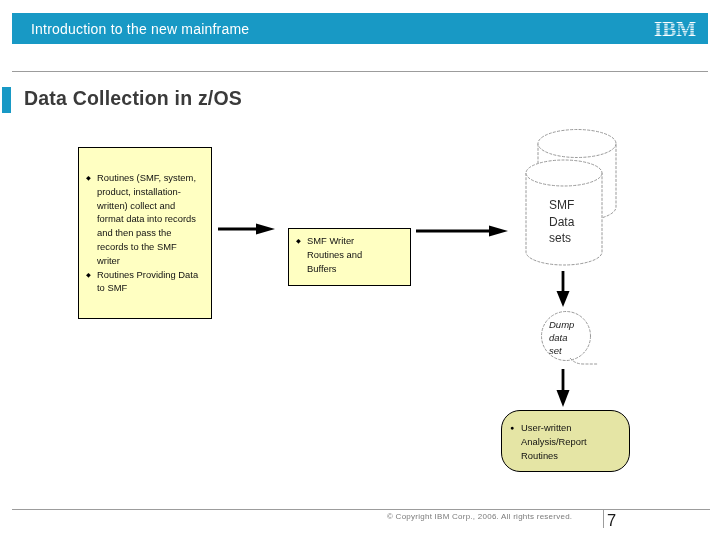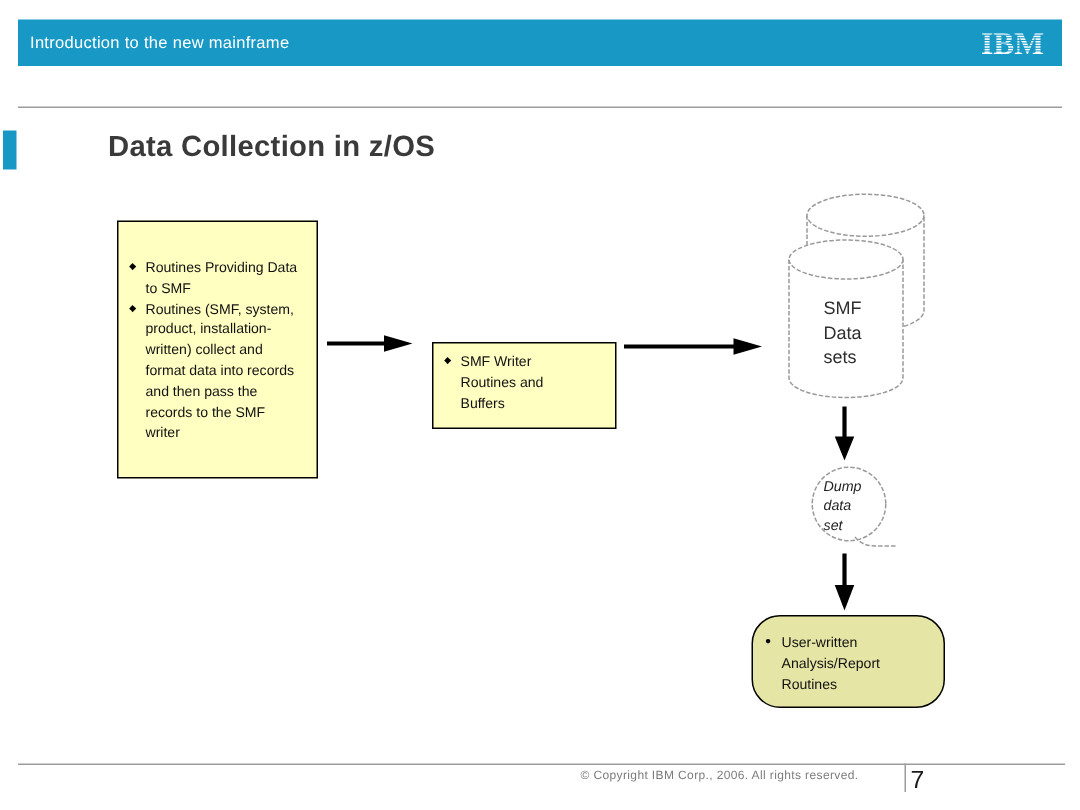--- a/index.html
+++ b/index.html
@@ -1,27 +1,27 @@
 <!DOCTYPE html>
 <html style="--accent: #1899C5; --box-fill: #FFFFC2; --box3-fill: #E5E5A5;"><head>
 <meta charset="utf-8">
 <style>
   * { box-sizing: border-box; margin: 0; padding: 0; }
   body { margin: 0; background: #ffffff; font-family: "Liberation Sans", "DejaVu Sans", sans-serif; }
   .slide { position: relative; width: 720px; height: 540px; background: #ffffff; overflow: hidden; }
 
   .header-bar { position: absolute; left: 12px; top: 13px; width: 696px; height: 31px;
                 background: var(--accent, #1899C5); display: flex; align-items: center; }
-  .header-title { color: #ffffff; font-size: 11px; padding-left: 8px; letter-spacing: .2px; }
+  .header-title { color: #ffffff; font-size: 14px; padding-left: 19px; letter-spacing: .2px; }
   .ibm-logo { position: absolute; right: 9px; top: 3px; }
 
   .header-rule { position: absolute; left: 12px; top: 71px; width: 696px; height: 1px; background: #9c9c9c; }
   .title-accent { position: absolute; left: 2px; top: 87px; width: 9px; height: 26px; background: var(--accent, #1899C5); }
   .slide-title { position: absolute; left: 24px; top: 87px; font-size: 19.5px; font-weight: bold;
-                 color: #3a3a3a; letter-spacing: .2px; margin-left: 48px; }
+                 color: #3a3a3a; letter-spacing: .2px; }
 
   .diagram-svg { position: absolute; left: 0; top: 0; width: 720px; height: 540px; }
 
   .box { position: absolute; background: var(--box-fill, #FFFFC2); border: 1.5px solid #000;
          font-size: 9.4px; line-height: 13.8px; color: #111; }
   .box1 { left: 78px;  top: 147px; width: 134px; height: 172px; padding: 23px 12px 0 7px; }
   .box2 { left: 288px; top: 199px; width: 123px; height: 58px;  padding: 5px 30px 0 7px; margin-top: 29px; }
   .box3 { left: 501px; top: 410px; width: 129px; height: 62px;  padding: 10px 22px 0 8px;
           background: var(--box3-fill, #E5E5A5); border-radius: 19px; }
 
@@ -99,25 +99,25 @@
 
     <g stroke="#000" fill="#000">
       <line x1="563" y1="369" x2="563" y2="391" stroke-width="2.8"></line>
       <polygon points="556.5,390 569.5,390 563,407" stroke="none"></polygon>
     </g>
   </svg>
 
   <div class="box box1">
     <div class="bullet-item">
       <span class="bullet-marker">◆</span>
-      <span class="bullet-text">Routines Providing Data  to SMF</span>
+      <span class="bullet-text">Routines (SMF, system, product, installation-written) collect and format data into records and then pass the records to the SMF writer</span>
     </div>
     <div class="bullet-item">
       <span class="bullet-marker">◆</span>
-      <span class="bullet-text">Routines (SMF, system, product, installation-written) collect and format data into records and then pass the records to the SMF writer</span>
+      <span class="bullet-text">Routines Providing Data  to SMF</span>
     </div>
   </div>
 
   <div class="box box2">
     <div class="bullet-item">
       <span class="bullet-marker">◆</span>
       <span class="bullet-text">SMF Writer Routines and Buffers</span>
     </div>
   </div>
 

